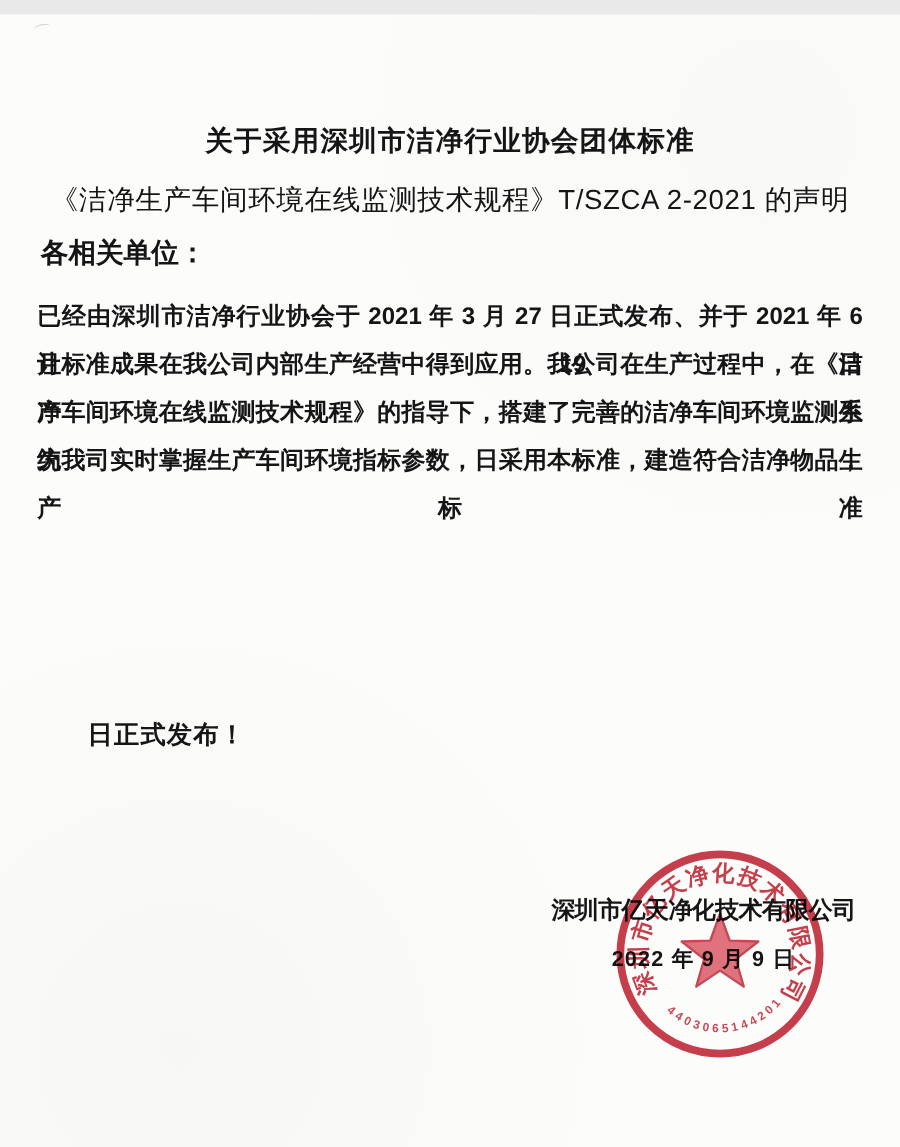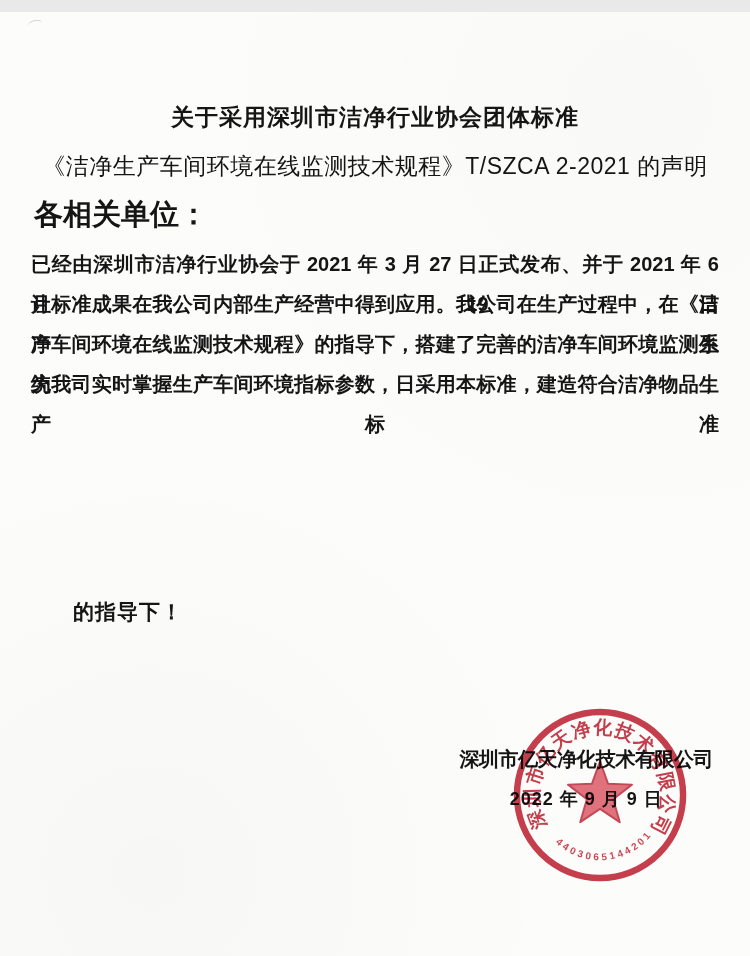--- a/index.html
+++ b/index.html
@@ -29,21 +29,21 @@
     position: absolute;
     top: 139px; left: 0; right: 0;
     text-align: center;
     font-size: 23px;
     font-weight: normal;
     letter-spacing: 0.5px;
   }
   .salutation {
     position: absolute;
     top: 183px; left: 34px;
-    font-size: 29px;
+    font-size: 23px;
     font-weight: bold;
   }
   .body-text {
     position: absolute;
     top: 232px; left: 31px;
     width: 688px;
     font-size: 20px;
     font-weight: 600;
     line-height: 40px;
   }
@@ -114,21 +114,21 @@
 
   <div class="salutation">各相关单位：</div>
 
   <div class="body-text">
     <div class="line fill">已经由深圳市洁净行业协会于 2021 年 3 月 27 日正式发布、并于 2021 年 6 月 19 日</div>
     <div class="line fill">让标准成果在我公司内部生产经营中得到应用。我公司在生产过程中，在《洁净生</div>
     <div class="line fill">产车间环境在线监测技术规程》的指导下，搭建了完善的洁净车间环境监测系统，</div>
     <div class="line fill">为我司实时掌握生产车间环境指标参数，日采用本标准，建造符合洁净物品生产标准</div>
   </div>
 
-  <div class="closing">的指导下！</div>
+  <div class="closing">日正式发布！</div>
 
   <div class="signature">
     <div class="company">深圳市亿天净化技术有限公司</div>
     <div class="date">2022 年 9 月 9 日</div>
   </div>
 
   <div class="seal">
     <svg viewBox="0 0 180 180" xmlns="http://www.w3.org/2000/svg">
       <defs>
         <path id="ringTextPath" d="M 36.3 121.0 A 62 62 0 1 1 143.7 121.0" fill="none"></path>

